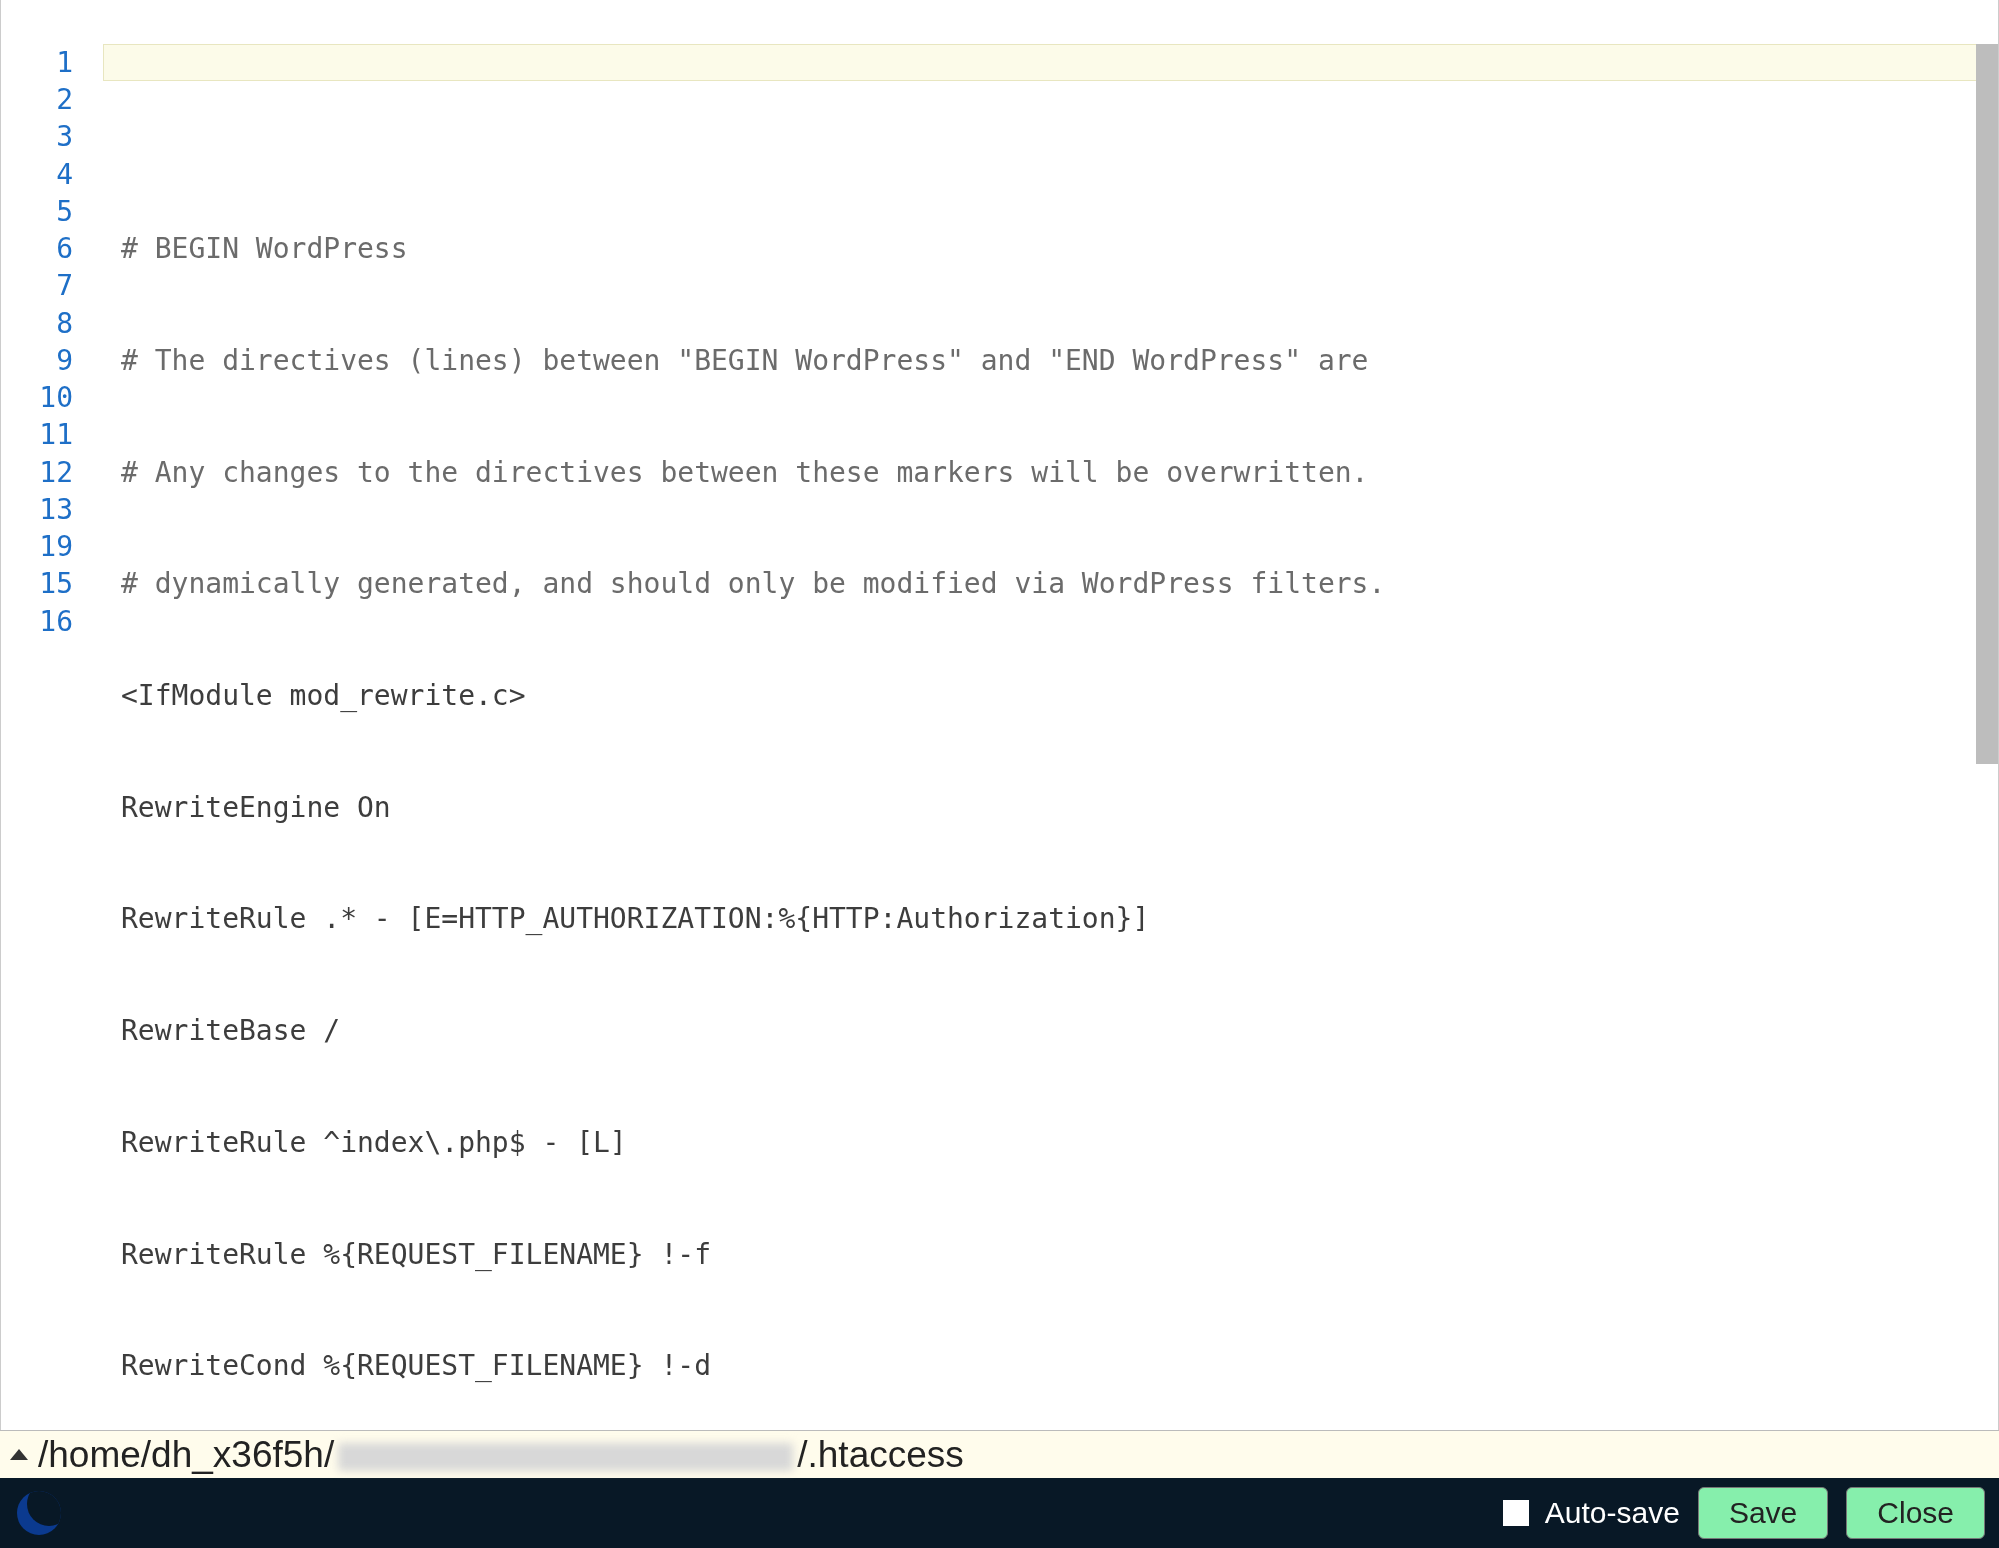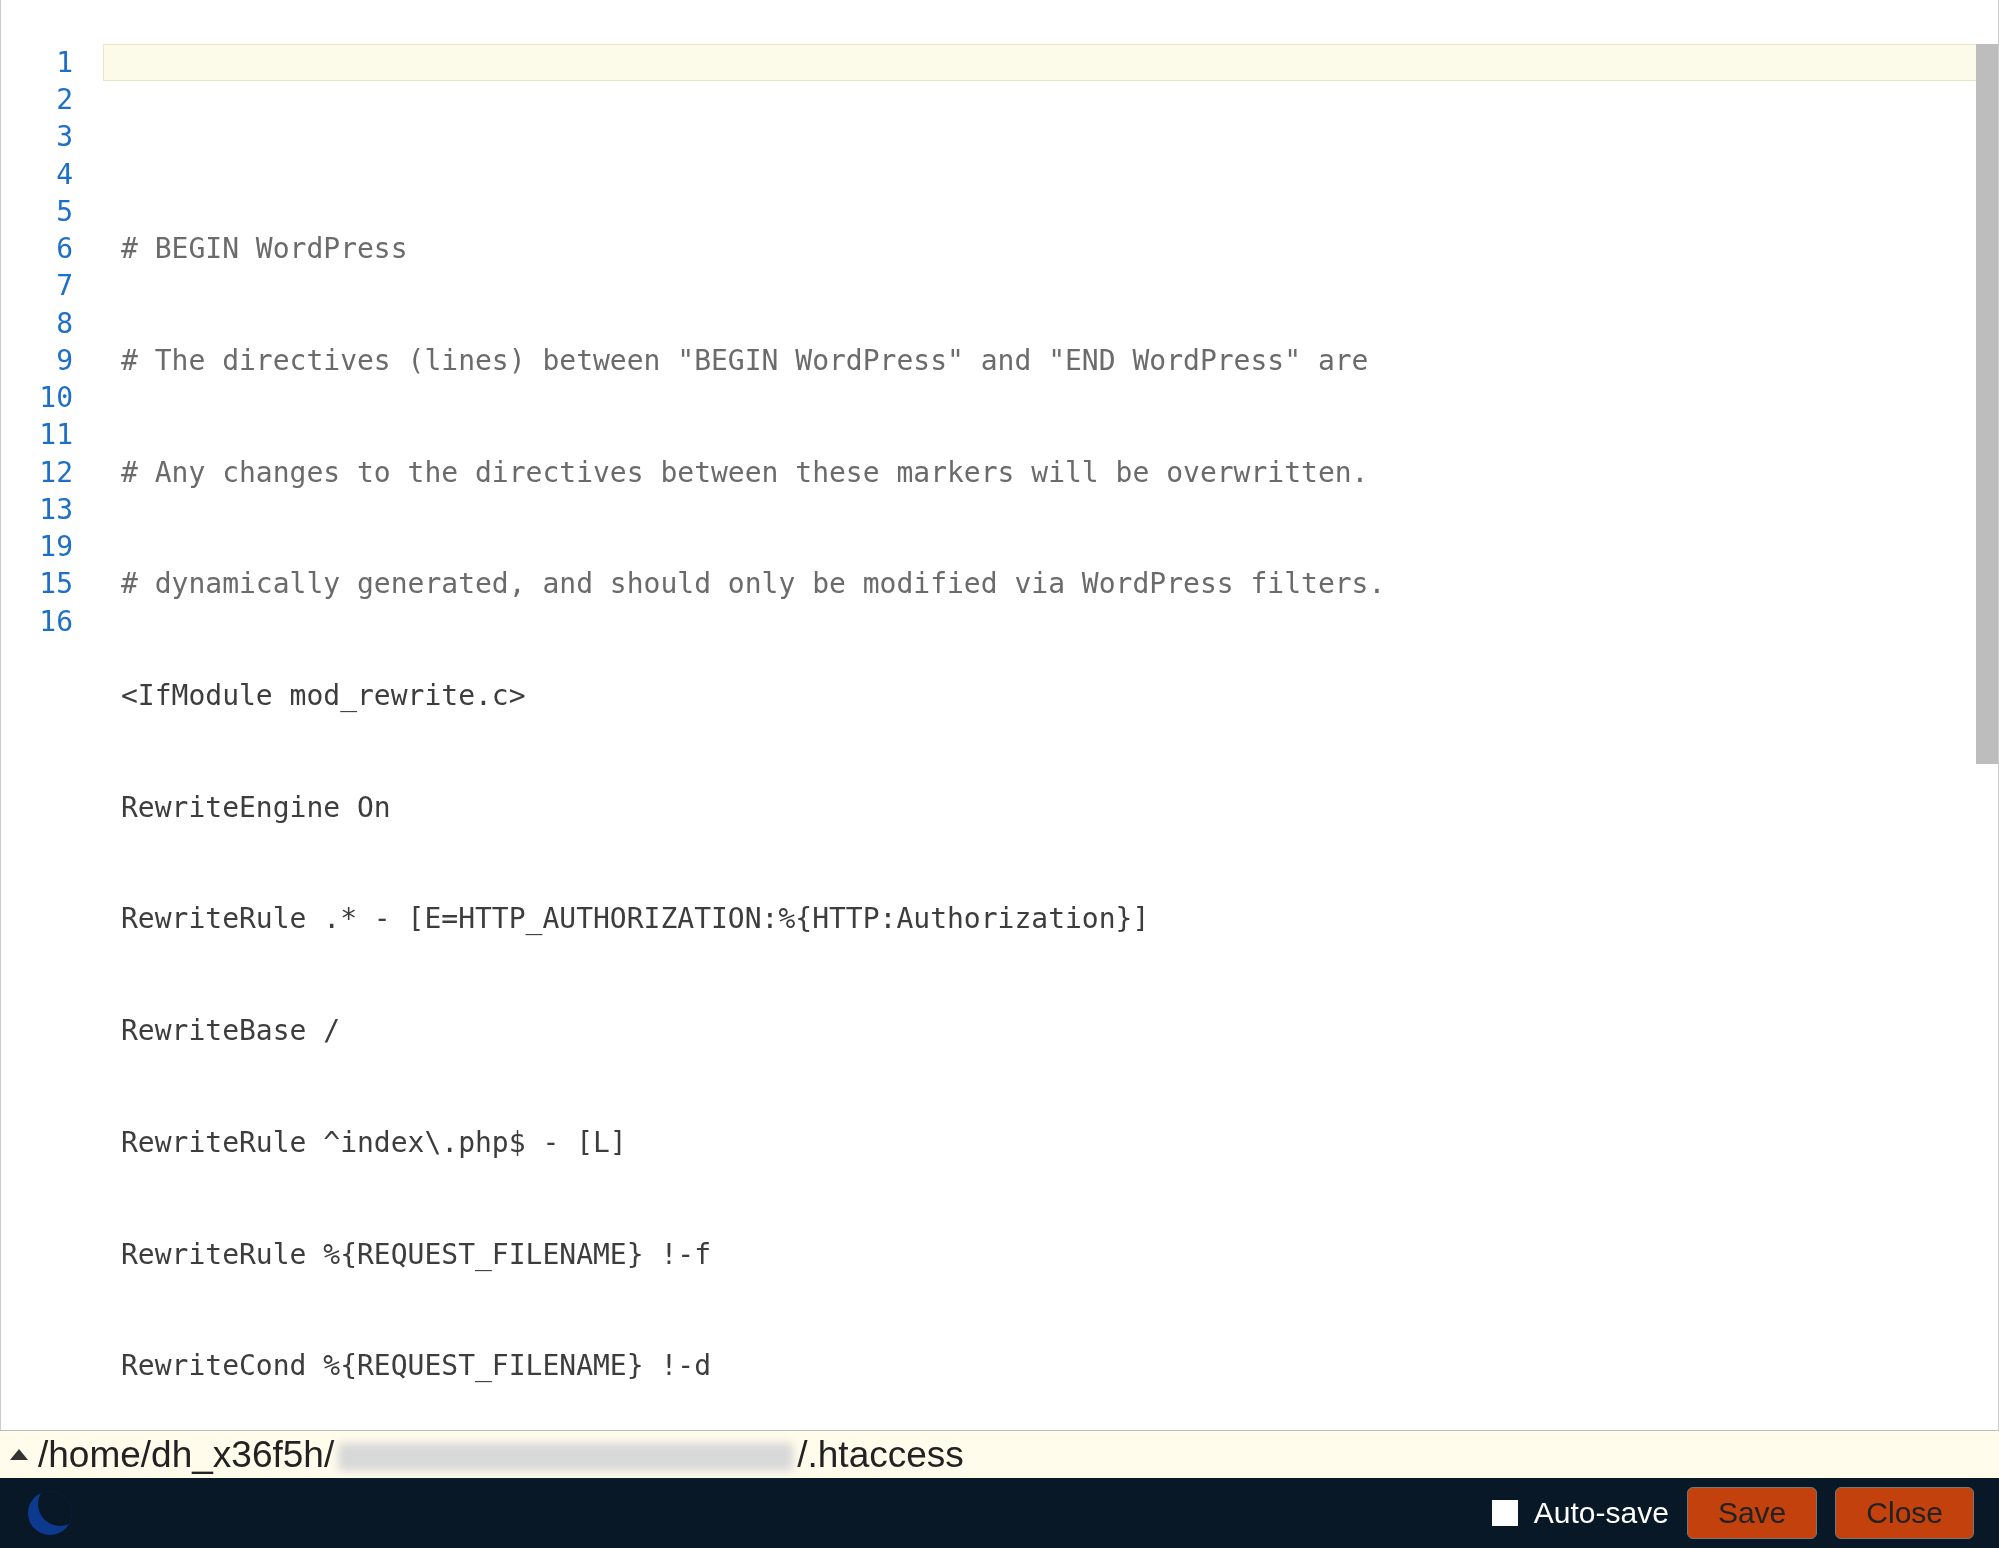--- a/index.html
+++ b/index.html
@@ -15,28 +15,28 @@
   .code-line { position: relative; color: #3d3d3d; margin-left: 20px; }
   .code-line.comment { color: #6b6b6b; }
 
   .scroll-track { position: absolute; top: 0; right: 0; width: 22px; height: 100%; background: #fff; }
   .scroll-thumb { position: absolute; top: 44px; right: 0; width: 22px; height: 720px; background: #bdbdbd; }
 
   .path-bar { height: 48px; background: #fffcec; border-top: 1px solid #bbb; display: flex; align-items: center; padding: 0 10px; font-size: 37px; color: #222; }
   .path-bar .caret { width: 0; height: 0; border-left: 9px solid transparent; border-right: 9px solid transparent; border-bottom: 11px solid #333; margin-right: 10px; }
   .path-text .redacted { display: inline-block; vertical-align: middle; width: 455px; height: 28px; background: #d8d8d8; filter: blur(4px); border-radius: 2px; margin: 0 4px; }
 
-  .bottom-bar { height: 70px; background: #081826; display: flex; align-items: center; padding: 0 25px; gap: 18px; }
+  .bottom-bar { height: 70px; background: #081826; display: flex; align-items: center; padding: 0 14px; gap: 18px; }
   .theme-badge { width: 50px; height: 50px; position: relative; }
   .theme-badge svg { width: 50px; height: 50px; }
   .spacer { flex: 1; }
   .auto-save { display: flex; align-items: center; gap: 16px; }
   .auto-save .box { width: 26px; height: 26px; border: 2px solid #fff; background: #fff; }
   .auto-save .lbl { color: #fff; font-size: 30px; }
-  .btn { background: #c2410c; border: 1px solid #777; border-radius: 6px; padding: 8px 30px; font-size: 30px; color: #222; cursor: pointer; }
+  .btn { background: #86efac; border: 1px solid #777; border-radius: 6px; padding: 8px 30px; font-size: 30px; color: #222; cursor: pointer; }
 </style>
 </head>
 <body>
 
 <div class="app">
 
   <div class="editor-wrap">
     <div class="editor">
       <div class="gutter">
         <div class="ln">1</div>

